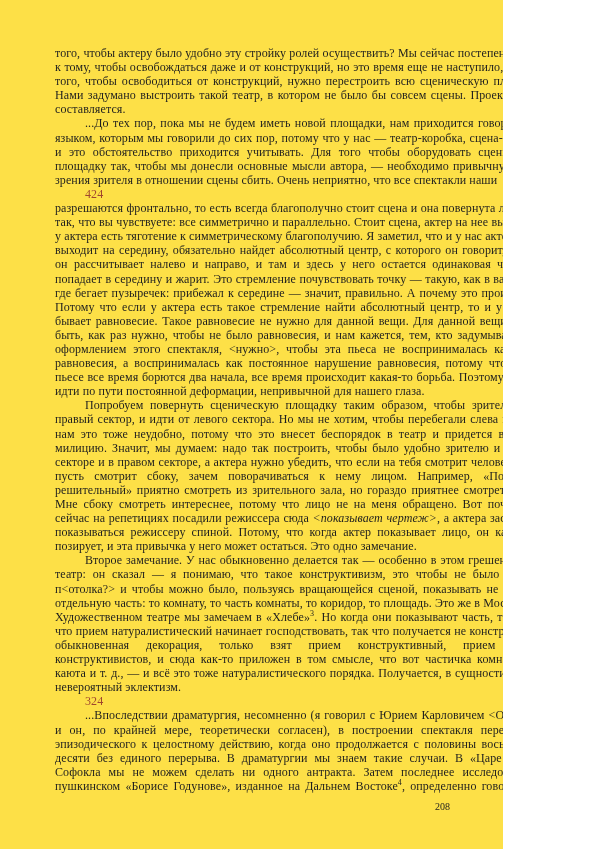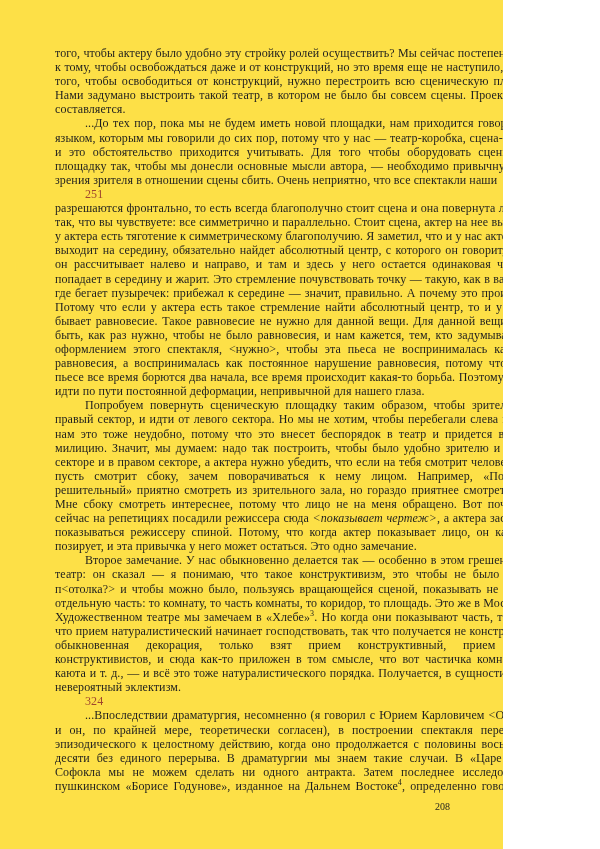--- a/index.html
+++ b/index.html
@@ -62,21 +62,21 @@
 </head>
 <body>
 
 <div class="page">
   <div class="text-block">
 
     <p class="para no-indent">того, чтобы актеру было удобно эту стройку ролей осуществить? Мы сейчас постепенно идем к тому, чтобы освобождаться даже и от конструкций, но это время еще не наступило, ибо для того, чтобы освободиться от конструкций, нужно перестроить всю сценическую площадку. Нами задумано выстроить такой театр, в котором не было бы совсем сцены. Проект сейчас составляется.</p>
 
     <p class="para">...До тех пор, пока мы не будем иметь новой площадки, нам приходится говорить тем языком, которым мы говорили до сих пор, потому что у нас — театр-коробка, сцена-коробка, и это обстоятельство приходится учитывать. Для того чтобы оборудовать сценическую площадку так, чтобы мы донесли основные мысли автора, — необходимо привычную точку зрения зрителя в отношении сцены сбить. Очень неприятно, что все спектакли наши</p>
 
-    <p class="page-marker">251</p>
+    <p class="page-marker">424</p>
 
     <p class="para no-indent">разрешаются фронтально, то есть всегда благополучно стоит сцена и она повернута лицом — так, что вы чувствуете: все симметрично и параллельно. Стоит сцена, актер на нее выходит, и у актера есть тяготение к симметрическому благополучию. Я заметил, что и у нас актер, когда выходит на середину, обязательно найдет абсолютный центр, с которого он говорит, то есть он рассчитывает налево и направо, и там и здесь у него остается одинаковая часть, он попадает в середину и жарит. Это стремление почувствовать точку — такую, как в ватерпасе, где бегает пузыречек: прибежал к середине — значит, правильно. А почему это происходит? Потому что если у актера есть такое стремление найти абсолютный центр, то и у зрителя бывает равновесие. Такое равновесие не нужно для данной вещи. Для данной вещи, может быть, как раз нужно, чтобы не было равновесия, и нам кажется, тем, кто задумывался над оформлением этого спектакля, &lt;нужно&gt;, чтобы эта пьеса не воспринималась как пьеса равновесия, а воспринималась как постоянное нарушение равновесия, потому что в этой пьесе все время борются два начала, все время происходит какая-то борьба. Поэтому хочется идти по пути постоянной деформации, непривычной для нашего глаза.</p>
 
     <p class="para"><span>Попробуем повернуть сценическую площадку таким образом, чтобы зритель занял правый сектор, и идти от левого сектора. Но мы не хотим, чтобы перебегали слева направо, нам это тоже неудобно, потому что это внесет беспорядок в театр и придется вызывать милицию. Значит, мы думаем: надо так построить, чтобы было удобно зрителю и в левом секторе и в правом секторе, а актера нужно убедить, что если на тебя смотрит человек сбоку, пусть смотрит сбоку, зачем поворачиваться к нему лицом. Например, «Последний решительный» приятно смотреть из зрительного зала, но гораздо приятнее смотреть сбоку. Мне сбоку смотреть интереснее, потому что лицо не на меня обращено. Вот почему мы сейчас на репетициях посадили режиссера сюда </span><span class="italic-seg">&lt;показывает чертеж&gt;</span><span>, а актера заставляем показываться режиссеру спиной. Потому, что когда актер показывает лицо, он как будто позирует, и эта привычка у него может остаться. Это одно замечание.</span></p>
 
     <p class="para"><span>Второе замечание. У нас обыкновенно делается так — особенно в этом грешен Малый театр: он сказал — я понимаю, что такое конструктивизм, это чтобы не было наверху п&lt;отолка?&gt; и чтобы можно было, пользуясь вращающейся сценой, показывать не целое, а отдельную часть: то комнату, то часть комнаты, то коридор, то площадь. Это же в Московском Художественном театре мы замечаем в «Хлебе»</span><sup>3</sup><span>. Но когда они показывают часть, то видно, что прием натуралистический начинает господствовать, так что получается не конструкция, а обыкновенная декорация, только взят прием конструктивный, прием школы конструктивистов, и сюда как-то приложен в том смысле, что вот частичка комнаты, вот каюта и т. д., — и всё это тоже натуралистического порядка. Получается, в сущности говоря, невероятный эклектизм.</span></p>
 
     <p class="page-marker">324</p>
 
     <p class="para cont-next-page"><span>...Впоследствии драматургия, несомненно (я говорил с Юрием Карловичем &lt;Олешей&gt;, и он, по крайней мере, теоретически согласен), в построении спектакля перейдет от эпизодического к целостному действию, когда оно продолжается с половины восьмого до десяти без единого перерыва. В драматургии мы знаем такие случаи. В «Царе Эдипе» Софокла мы не можем сделать ни одного антракта. Затем последнее исследование о пушкинском «Борисе Годунове», изданное на Дальнем Востоке</span><sup>4</sup><span>, определенно говорит, что</span></p>

